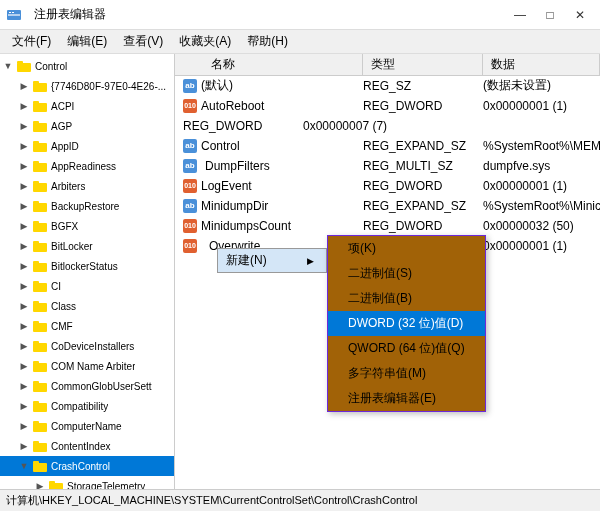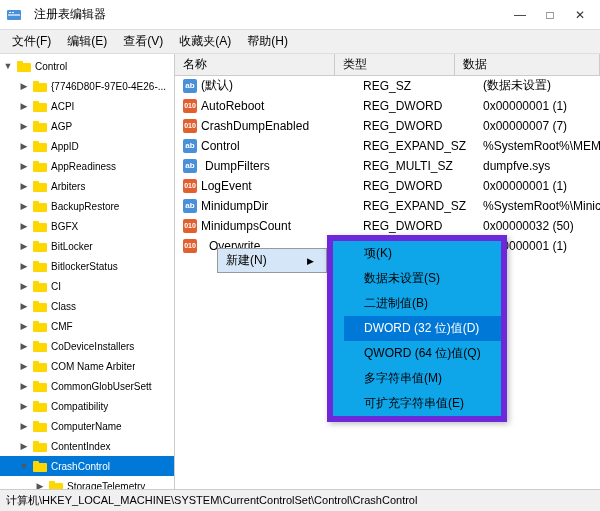--- a/index.html
+++ b/index.html
@@ -134,21 +134,21 @@
     }
     .col-header {
       padding: 2px 8px;
       font-size: 12px;
       border-right: 1px solid #ccc;
       display: flex;
       align-items: center;
       cursor: pointer;
       user-select: none;
     }
-    .col-name { width: 160px; }
+    .col-name { width: 160px; margin-left: 28px; }
     .col-type { width: 120px; }
     .col-data { flex: 1; }
 
     
     .table-body {
       flex: 1;
       overflow-y: auto;
       overflow-x: hidden;
     }
     .table-row {
@@ -195,27 +195,26 @@
     }
 
     
     .context-menu-overlay {
       position: absolute;
       top: 0; left: 0; right: 0; bottom: 0;
       pointer-events: none;
     }
     .context-menu {
       position: absolute;
-      background: #0ea5e9;
-      border: 6px solid #6d28d9;
+      background: #a16207;
+      border: 1px solid #6d28d9;
       box-shadow: 2px 2px 6px rgba(0,0,0,0.25);
       min-width: 100px;
       z-index: 100;
       pointer-events: auto;
-      padding-left: 11px;
     }
     .context-menu-item {
       padding: 4px 20px;
       font-size: 12px;
       cursor: pointer;
       white-space: nowrap;
       display: flex;
       align-items: center;
       justify-content: space-between;
       color: #000;
@@ -530,24 +529,20 @@
           </div>
           <div class="table-row">
             <div class="table-cell cell-name">
               <span class="reg-icon-dword">010</span>
               <span style="margin-left: 4px;">AutoReboot</span>
             </div>
             <div class="table-cell cell-type">REG_DWORD</div>
             <div class="table-cell cell-data">0x00000001 (1)</div>
           </div>
           <div class="table-row">
-            <div class="table-cell cell-name">
-              <span class="reg-icon-dword">010</span>
-              <span style="margin-left: 4px;">CrashDumpEnabled</span>
-            </div>
             <div class="table-cell cell-type">REG_DWORD</div>
             <div class="table-cell cell-data">0x00000007 (7)</div>
           </div>
           <div class="table-row">
             <div class="table-cell cell-name">
               <span class="reg-icon-ab">ab</span>
               <span style="margin-left: 4px;">Control</span>
             </div>
             <div class="table-cell cell-type">REG_EXPAND_SZ</div>
             <div class="table-cell cell-data">%SystemRoot%\MEM</div>
@@ -599,26 +594,26 @@
 
       <div style="position:absolute; left:42px; top:194px; z-index:99;">
         <div style="background:#d4e6f7; border:1px solid #999; padding:3px 12px 3px 8px; font-size:12px; display:flex; align-items:center; justify-content:space-between; width:110px; cursor:pointer; white-space:nowrap;">
           <span>新建(N)</span>
           <span style="margin-left:8px; font-size:9px;">▶</span>
         </div>
       </div>
 
       <div class="context-menu" style="position:absolute; left:152px; top:181px;" id="submenu">
       <div class="context-menu-item">项(K)</div>
-          <div class="context-menu-item">数据未设置(S)</div>
+          <div class="context-menu-item">二进制值(S)</div>
           <div class="context-menu-item">二进制值(B)</div>
           <div class="context-menu-item highlighted">DWORD (32 位)值(D)</div>
           <div class="context-menu-item">QWORD (64 位)值(Q)</div>
           <div class="context-menu-item">多字符串值(M)</div>
-          <div class="context-menu-item">可扩充字符串值(E)</div>
+          <div class="context-menu-item">注册表编辑器(E)</div>
         </div>
     </div>
   </div>
 
 </div>
 
 <div class="status-bar">
   <span>计算机\HKEY_LOCAL_MACHINE\SYSTEM\CurrentControlSet\Control\CrashControl</span>
 </div>
 

